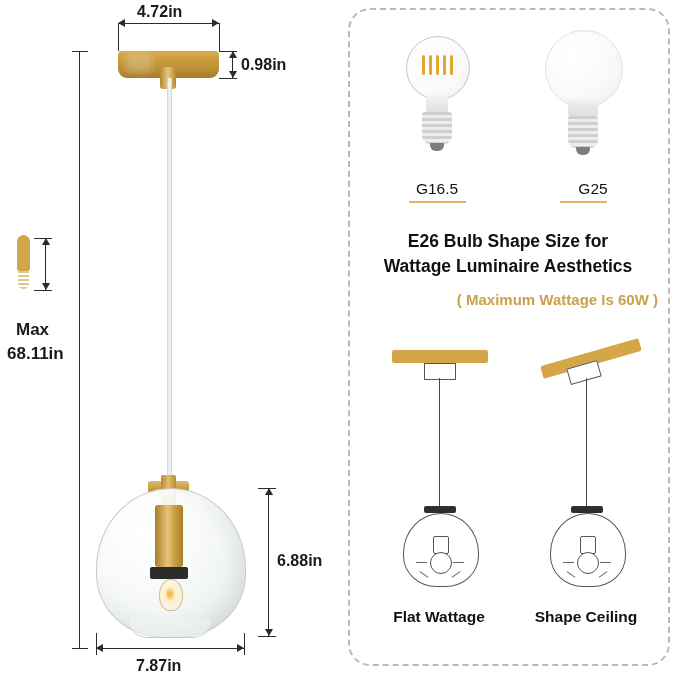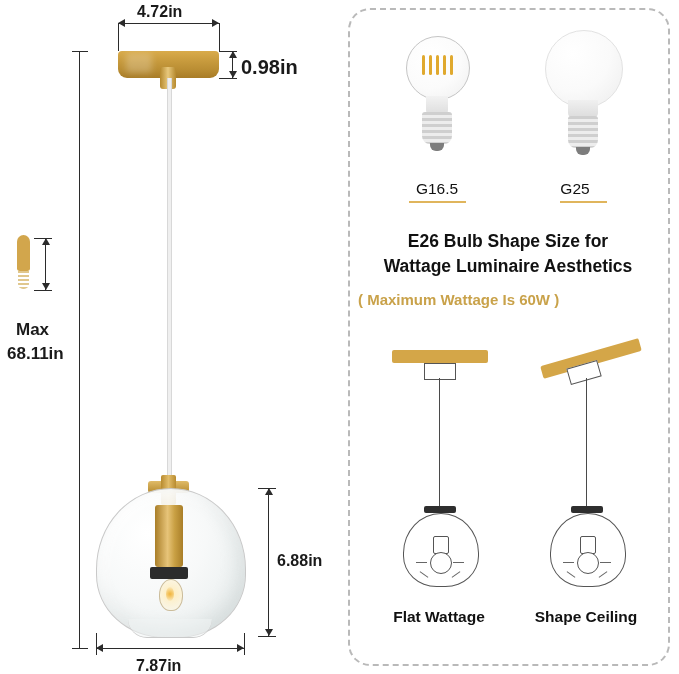--- a/index.html
+++ b/index.html
@@ -294,21 +294,21 @@
     font-weight: bold;
     color: #111;
     line-height: 25px;
     width: 300px;
     left: 358px;
   }
   .wattage {
     position: absolute;
     left: 358px;
     width: 300px;
-    text-align: left;
+    text-align: right;
     font-size: 15px;
     font-weight: bold;
     color: #c9a24a;
   }
   .caption {
     position: absolute;
     font-size: 15.5px;
     font-weight: bold;
     color: #111;
     text-align: center;
@@ -334,21 +334,21 @@
   <div class="lbl lbl-bold" style="left:137px; top:-4px; font-size:16px;">4.72in</div>
 
   <div class="canopy"></div>
   <div style="position:absolute;left:160px;top:60px;width:16px;height:22px;background:linear-gradient(90deg,#b5892e,#e8c87c,#b5892e);border-radius:3px;"></div>
 
   <div class="dim-line-v" style="left:232px; top:44px; height:27px;"></div>
   <div class="arrow arrow-up" style="left:229px; top:44px;"></div>
   <div class="arrow arrow-down" style="left:229px; top:64px;"></div>
   <div class="tick-h" style="left:219px; top:44px; width:18px;"></div>
   <div class="tick-h" style="left:219px; top:71px; width:18px;"></div>
-  <div class="lbl lbl-bold" style="left:241px; top:49px; font-size:20px;">0.98in</div>
+  <div class="lbl lbl-bold" style="left:241px; top:49px; font-size:16px;">0.98in</div>
 
   <div class="cord"></div>
 
   <div class="dim-line-v" style="left:79px; top:44px; height:597px;"></div>
   <div class="tick-h" style="left:72px; top:44px; width:16px;"></div>
   <div class="tick-h" style="left:72px; top:641px; width:16px;"></div>
 
   <div class="mini-bulb"></div>
   <div class="mini-thread"></div>
   <div class="dim-line-v" style="left:45px; top:231px; height:52px;"></div>
@@ -396,21 +396,21 @@
 <div class="bulb-g16-neck"></div>
 <div class="e26-base" style="left:422px; top:112px;"></div>
 <div class="e26-tip" style="left:430px; top:143px;"></div>
 <div class="bulbname" style="left:392px; top:180px; width:90px;">G16.5</div>
 <div class="underline-gold" style="left:409px; top:201px; width:57px;"></div>
 
 <div class="bulb-g25"></div>
 <div class="bulb-g25-neck"></div>
 <div class="e26-base" style="left:568px; top:116px;"></div>
 <div class="e26-tip" style="left:576px; top:147px;"></div>
-<div class="bulbname" style="left:530px; top:180px; width:90px;">G25</div>
+<div class="bulbname" style="left:548px; top:180px; width:90px;">G25</div>
 <div class="underline-gold" style="left:560px; top:201px; width:47px;"></div>
 
 <div class="headline" style="top:229px;">E26 Bulb Shape Size for</div>
 <div class="headline" style="top:254px;">Wattage Luminaire Aesthetics</div>
 <div class="wattage" style="top:291px;">( Maximum Wattage Is 60W )</div>
 
 <div class="fixture-plate" style="left:392px; top:350px; width:96px; height:13px;"></div>
 <div style="position:absolute;left:424px;top:363px;width:30px;height:15px;border:1.3px solid #555;background:#fff;"></div>
 <div class="mini-cord" style="left:439px; top:378px; height:128px;"></div>
 <div class="mini-cap" style="left:424px; top:506px;"></div>

